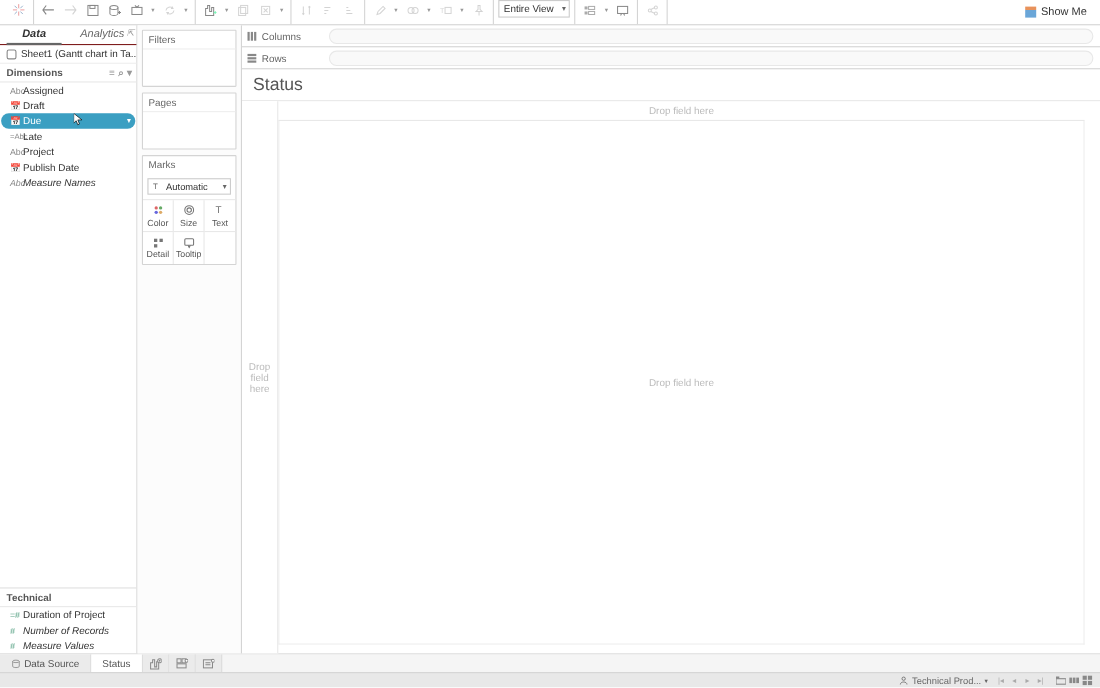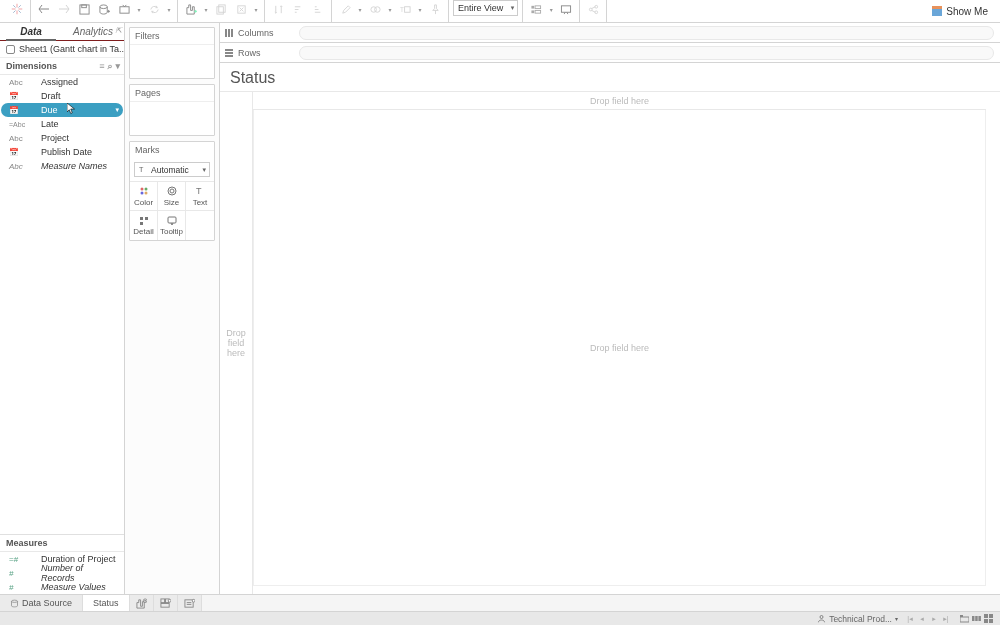--- a/index.html
+++ b/index.html
@@ -24,21 +24,21 @@
 .left { width: 125px; border-right: 1px solid #d4d4d4; display: flex; flex-direction: column; }
 .left-tabs { height: 18px; display: flex; border-bottom: 1px solid #7f1d1d; font-style: italic; }
 .ltab { flex: 1; text-align: center; padding-top: 3px; font-size: 10px; color: #666; cursor: pointer; position: relative;}
 .ltab.active { color: #333; font-weight: bold;}
 .ltab.active::after { content: ""; position: absolute; bottom: -1px; left: 6px; right: 6px; height: 2px; background: #666; }
 .ltab .link-icon { position: absolute; right: 2px; top: 3px; font-size: 8px; color: #999;}
 .ds-row { height: 17px; display: flex; align-items: center; padding: 0 6px; gap: 4px; font-size: 9px; color: #333; border-bottom: 1px solid #eee; white-space: nowrap; overflow: hidden;}
 .ds-icon { width: 9px; height: 9px; border: 1px solid #888; border-radius: 2px; flex-shrink: 0; }
 .section-hdr { height: 17px; display: flex; align-items: center; padding: 0 6px; font-size: 9px; font-weight: bold; color: #555; border-bottom: 1px solid #e8e8e8; position: relative;}
 .section-hdr .tools { position: absolute; right: 4px; display: flex; gap: 3px; color: #999; }
-.field { height: 14px; display: flex; align-items: center; padding: 0 6px 0 8px; gap: 20px; font-size: 9px; cursor: pointer; border-radius: 7px; margin: 0 1px; position: relative;}
+.field { height: 14px; display: flex; align-items: center; padding: 0 6px 0 8px; gap: 0; font-size: 9px; cursor: pointer; border-radius: 7px; margin: 0 1px; position: relative;}
 .field.selected { background: #3b9fc2; color: #fff; }
 .field.selected::after { content: "▾"; position: absolute; right: 4px; font-size: 7px; }
 .field.italic { font-style: italic; }
 .ftype { width: 12px; font-size: 8px; color: #888; flex-shrink: 0; text-align: left; }
 .field.selected .ftype { color: #fff; }
 .ftype.cal { font-family: monospace; }
 .meas .ftype { color: #5aa386; }
 .dim-list { flex-shrink: 0; }
 .spacer { flex: 1; }
 .meas-section { border-top: 1px solid #e0e0e0; }
@@ -293,21 +293,21 @@
           <span>Publish Date</span>
         </div>
       <div class="field italic">
           <span class="ftype">Abc</span>
           <span>Measure Names</span>
         </div>
     </div>
     <div class="spacer"></div>
     <div class="meas-section">
       <div class="section-hdr">
-          <span>Measures</span>
+          <span>Technical</span>
         </div>
       <div class="field meas">
           <span class="ftype">=#</span>
           <span>Duration of Project</span>
         </div>
       <div class="field meas italic">
           <span class="ftype">#</span>
           <span>Number of Records</span>
         </div>
       <div class="field meas italic">

